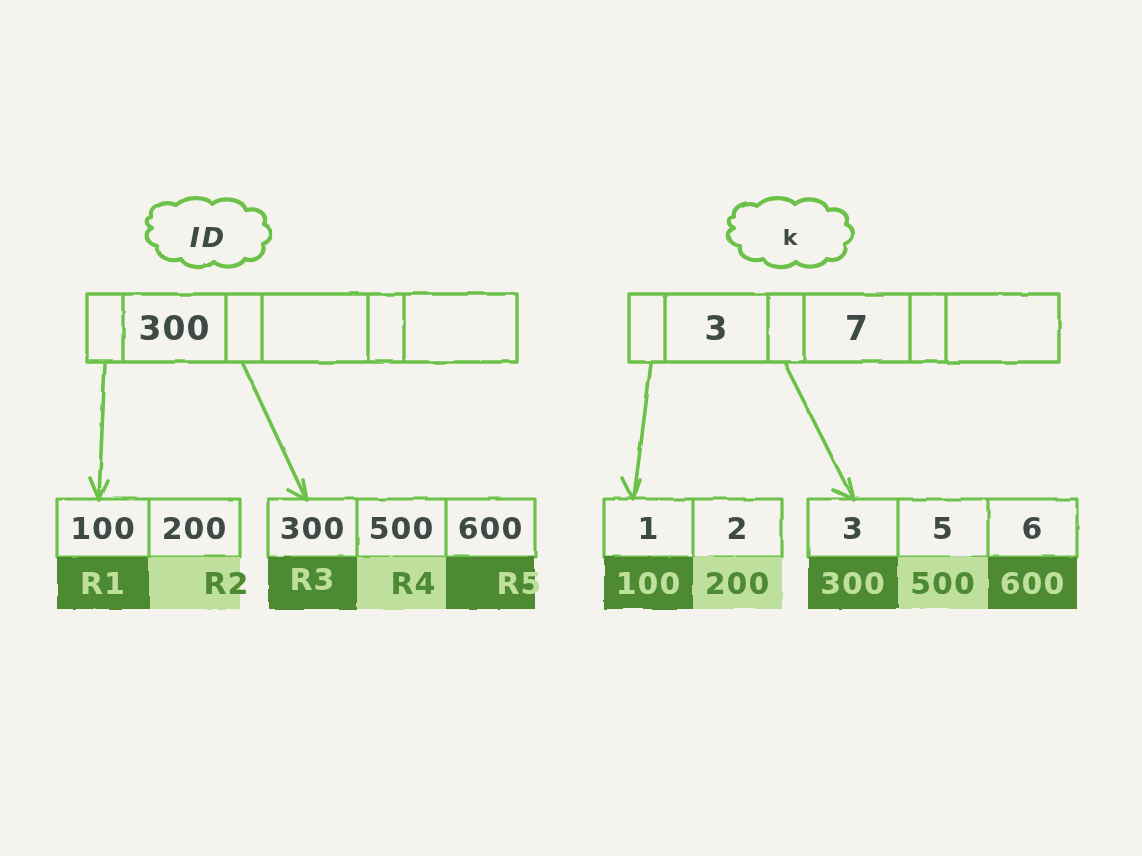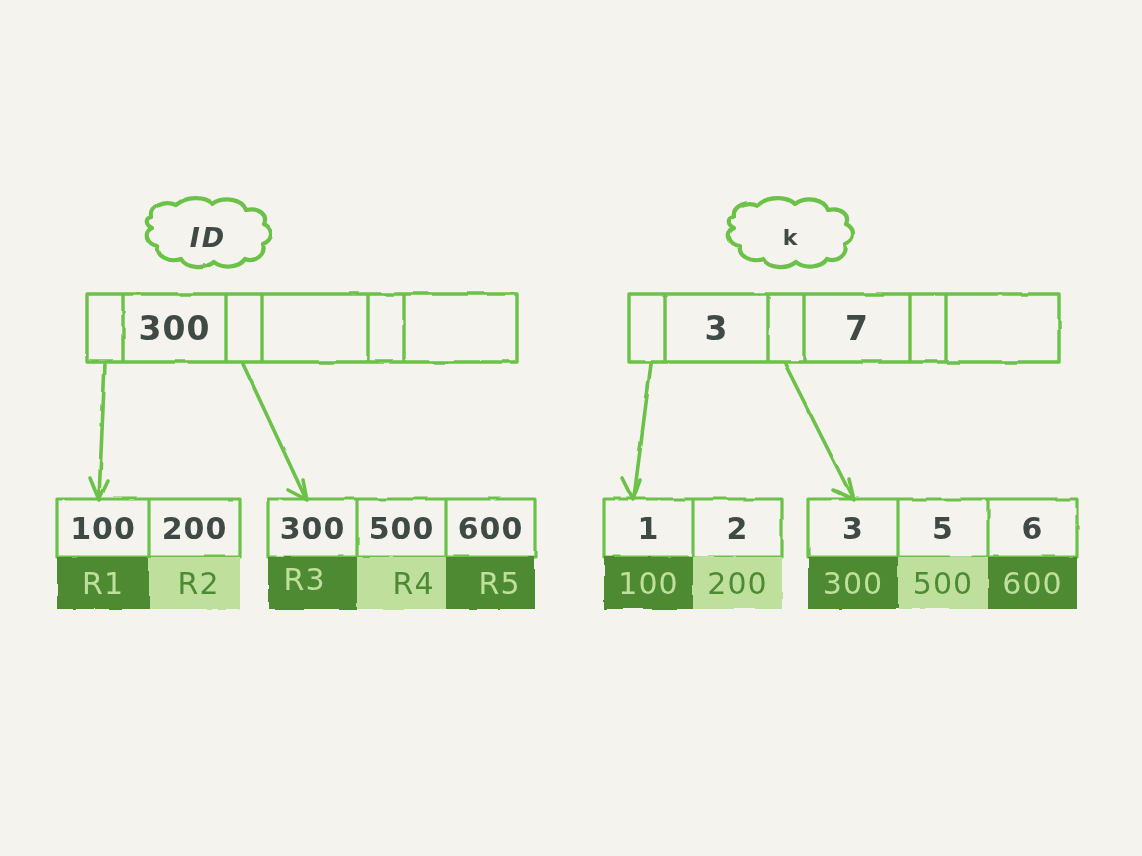--- a/index.html
+++ b/index.html
@@ -50,21 +50,21 @@
   .root-key {
     font-size: 33px;
     color: #3f4a47;
   }
   .leaf-key {
     font-size: 30px;
     color: #3f4a47;
   }
   .payload-text {
     font-size: 30px;
-    font-weight: 400;
+    font-weight: 700;
   }
   .payload-dark {
     color: #bfe09c;
   }
   .payload-light {
     color: #4d8a33;
   }
 </style>
 </head>
 <body>
@@ -197,29 +197,29 @@
 
   <div class="node-label root-key" style="left:123px; top:294px; width:103px; height:68px;">300</div>
 
   <div class="node-label root-key" style="left:665px; top:294px; width:103px; height:68px;">3</div>
   <div class="node-label root-key" style="left:804px; top:294px; width:106px; height:68px;">7</div>
 
   <div class="node-label leaf-key" style="left:57px; top:499px; width:92px; height:58px;">100</div>
   <div class="node-label leaf-key" style="left:149px; top:499px; width:91px; height:58px;">200</div>
 
   <div class="node-label payload-text payload-dark" style="left:57px; top:557px; width:92px; height:52px;">R1</div>
-  <div class="node-label payload-text payload-light" style="left:149px; top:557px; width:99px; height:52px;">R2</div>
+  <div class="node-label payload-text payload-light" style="left:149px; top:557px; width:99px; height:52px;padding-left:28px;">R2</div>
 
   <div class="node-label leaf-key" style="left:268px; top:499px; width:89px; height:58px;">300</div>
   <div class="node-label leaf-key" style="left:357px; top:499px; width:89px; height:58px;">500</div>
   <div class="node-label leaf-key" style="left:446px; top:499px; width:89px; height:58px;">600</div>
 
-  <div class="node-label payload-text payload-dark" style="left:260px; top:557px; width:89px; height:44px;">R3</div>
+  <div class="node-label payload-text payload-dark" style="left:268px; top:557px; width:89px; height:44px;">R3</div>
   <div class="node-label payload-text payload-light" style="left:357px; top:557px; width:89px; height:52px;margin-left:12px;">R4</div>
-  <div class="node-label payload-text payload-dark" style="left:450px; top:557px; width:99px; height:52px;">R5</div>
+  <div class="node-label payload-text payload-dark" style="left:470px; top:557px; width:99px; height:52px;">R5</div>
 
   <div class="node-label leaf-key" style="left:604px; top:499px; width:89px; height:58px;">1</div>
   <div class="node-label leaf-key" style="left:693px; top:499px; width:89px; height:58px;">2</div>
 
   <div class="node-label payload-text payload-dark" style="left:604px; top:557px; width:89px; height:52px;">100</div>
   <div class="node-label payload-text payload-light" style="left:693px; top:557px; width:89px; height:52px;">200</div>
 
   <div class="node-label leaf-key" style="left:808px; top:499px; width:90px; height:58px;">3</div>
   <div class="node-label leaf-key" style="left:898px; top:499px; width:90px; height:58px;">5</div>
   <div class="node-label leaf-key" style="left:988px; top:499px; width:89px; height:58px;">6</div>

